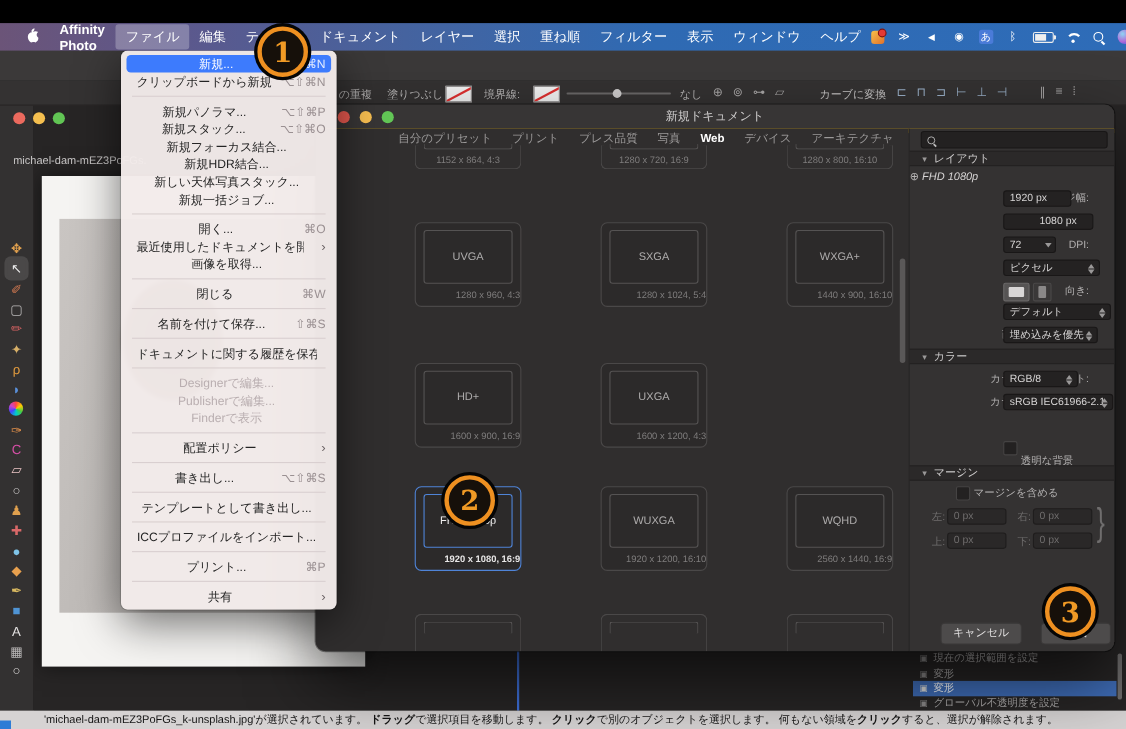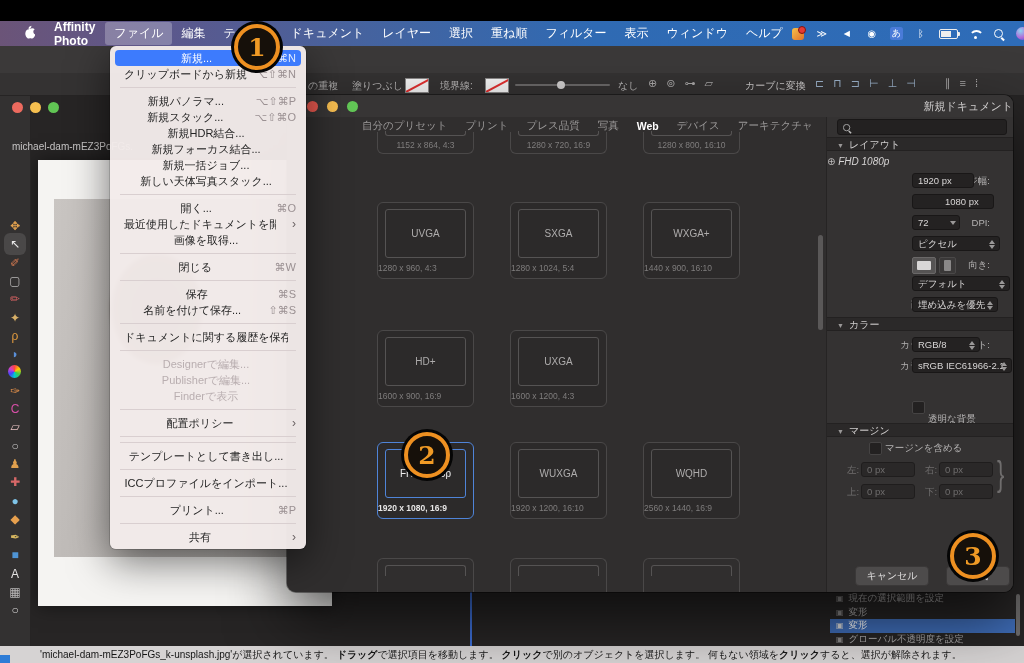--- a/index.html
+++ b/index.html
@@ -78,32 +78,32 @@
   .mi .ml{flex:1;overflow:hidden;text-align:center;}
   .mi .ms{color:#9a9092;margin-left:8px;}
   .mi .sub{color:#6a6264;margin-left:8px;font-size:12px;}
   .mi.hl{background:#3d7bfd;color:#fff;border-radius:4px;margin:0 5px;padding:0 5px 0 9px;}
   .mi.hl .ms{color:rgba(255,255,255,.85);}
   .mi.dis{color:#b9aeb0;}
   .mi.sep{height:1px;background:#d9cfd0;margin:5px 10px;padding:0;}
   
   .dlg{position:absolute;left:287px;top:95px;width:726px;height:497px;background:#333131;border-radius:9px;z-index:40;
     box-shadow:0 25px 60px rgba(0,0,0,.65),0 0 0 1px rgba(0,0,0,.4);overflow:hidden;font-size:10px;color:#c8c6c6;}
-  .dlg-title{position:absolute;left:0;top:0;width:100%;height:22px;text-align:right;line-height:22px;font-size:11px;color:#d0cece;background:#373535;border-bottom:4px solid #eab308;}
+  .dlg-title{position:absolute;left:0;top:0;width:100%;height:22px;text-align:center;line-height:22px;font-size:11px;color:#d0cece;background:#373535;border-bottom:4px solid #eab308;}
   .dtl{position:absolute;top:6px;width:11px;height:11px;border-radius:50%;}
   .dside-ic{position:absolute;width:18px;height:15px;border-radius:3px;}
   .dside-lb{position:absolute;width:60px;text-align:center;font-size:9.5px;color:#b0aeae;}
   .dgrid{position:absolute;left:0;top:22px;width:539px;height:475px;background:#302e2e;overflow:hidden;}
   .tabs{position:absolute;left:75px;top:0;height:18px;display:flex;gap:18px;align-items:center;font-size:10.5px;color:#9b9999;white-space:nowrap;}
   .tab.on{color:#fff;font-weight:bold;}
-  .cardrow{position:absolute;left:90px;display:flex;gap:36px;}
+  .cardrow{position:absolute;left:90px;display:flex;gap:72px;}
   .card{position:relative;width:97px;height:77px;border:1px solid #4a4848;border-radius:6px;box-sizing:border-box;background:#2c2a2a;}
   .card .inner{position:absolute;left:7px;top:6px;right:7px;height:47px;border:1px solid #555353;border-radius:3px;
     display:flex;align-items:center;justify-content:center;font-size:10px;color:#aeacac;}
-  .card .dims{position:absolute;bottom:5px;width:100%;text-align:left;font-size:8.5px;color:#7f7d7d;}
+  .card .dims{position:absolute;bottom:5px;width:100%;text-align:right;font-size:8.5px;color:#7f7d7d;}
   .card.sel{border-color:#4f84d8;}
   .card.sel .inner{border-color:#4f84d8;color:#f0efef;}
   .card.sel .dims{color:#e8e7e7;font-weight:bold;}
   .stub{position:relative;width:97px;height:22px;border:1px solid #4a4848;border-top:none;border-radius:0 0 6px 6px;box-sizing:border-box;}
   .stub::before{content:"";position:absolute;left:7px;right:7px;top:-1px;height:4px;border:1px solid #555353;border-top:none;border-radius:0 0 3px 3px;}
   .stub .dims{position:absolute;bottom:3px;width:100%;text-align:center;font-size:8.5px;color:#7f7d7d;}
   .bstub{width:97px;height:40px;border:1px solid #4a4848;border-bottom:none;border-radius:6px 6px 0 0;box-sizing:border-box;position:relative;}
   .bstub::before{content:"";position:absolute;left:7px;right:7px;top:6px;height:10px;border:1px solid #555353;border-bottom:none;border-radius:3px 3px 0 0;}
   .vscroll{position:absolute;left:531px;top:118px;width:5px;height:95px;background:#5a5858;border-radius:3px;}
   .dpanel{position:absolute;left:539px;top:22px;width:187px;height:475px;background:#343232;border-left:1px solid #262424;}
@@ -496,36 +496,36 @@
         <span class="ml">新規パノラマ...</span>
         <span class="ms">⌥⇧⌘P</span>
 
       </div>
       <div class="mi">
         <span class="ml">新規スタック...</span>
         <span class="ms">⌥⇧⌘O</span>
 
       </div>
       <div class="mi">
+        <span class="ml">新規フォーカス結合...</span>
+        <span class="ms"></span>
+
+      </div>
+      <div class="mi">
         <span class="ml">新規HDR結合...</span>
         <span class="ms"></span>
 
       </div>
       <div class="mi">
-        <span class="ml">新規フォーカス結合...</span>
+        <span class="ml">新しい天体写真スタック...</span>
         <span class="ms"></span>
 
       </div>
       <div class="mi">
         <span class="ml">新規一括ジョブ...</span>
-        <span class="ms"></span>
-
-      </div>
-      <div class="mi">
-        <span class="ml">新しい天体写真スタック...</span>
         <span class="ms"></span>
 
       </div>
       <div class="mi sep">
         
         
         
       </div>
       <div class="mi">
         <span class="ml">開く...</span>
@@ -551,25 +551,20 @@
         <span class="ml">閉じる</span>
         <span class="ms">⌘W</span>
 
       </div>
       <div class="mi sep">
         
         
         
       </div>
       <div class="mi">
-        <span class="ml">保存</span>
-        <span class="ms">⌘S</span>
-
-      </div>
-      <div class="mi">
         <span class="ml">名前を付けて保存...</span>
         <span class="ms">⇧⌘S</span>
 
       </div>
       <div class="mi sep">
         
         
         
       </div>
       <div class="mi">
@@ -604,20 +599,25 @@
       </div>
       <div class="mi">
         <span class="ml">配置ポリシー</span>
         <span class="ms"></span>
         <span class="sub">›</span>
       </div>
       <div class="mi sep">
         
         
         
+      </div>
+      <div class="mi">
+        <span class="ml">書き出し...</span>
+        <span class="ms">⌥⇧⌘S</span>
+
       </div>
       <div class="mi sep">
         
         
         
       </div>
       <div class="mi">
         <span class="ml">テンプレートとして書き出し...</span>
         <span class="ms"></span>
 

